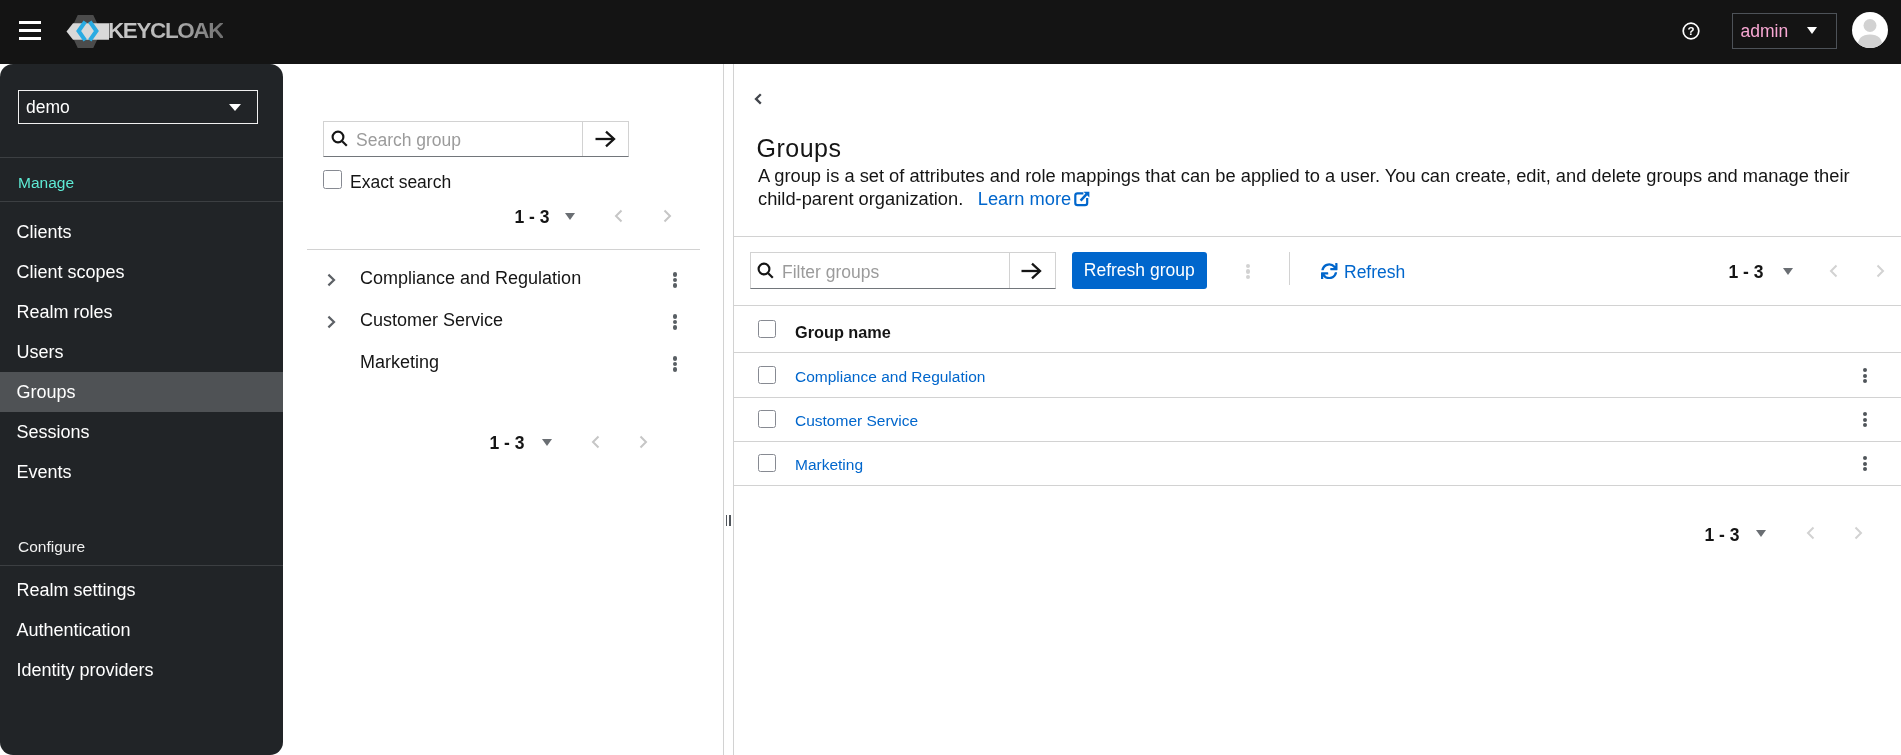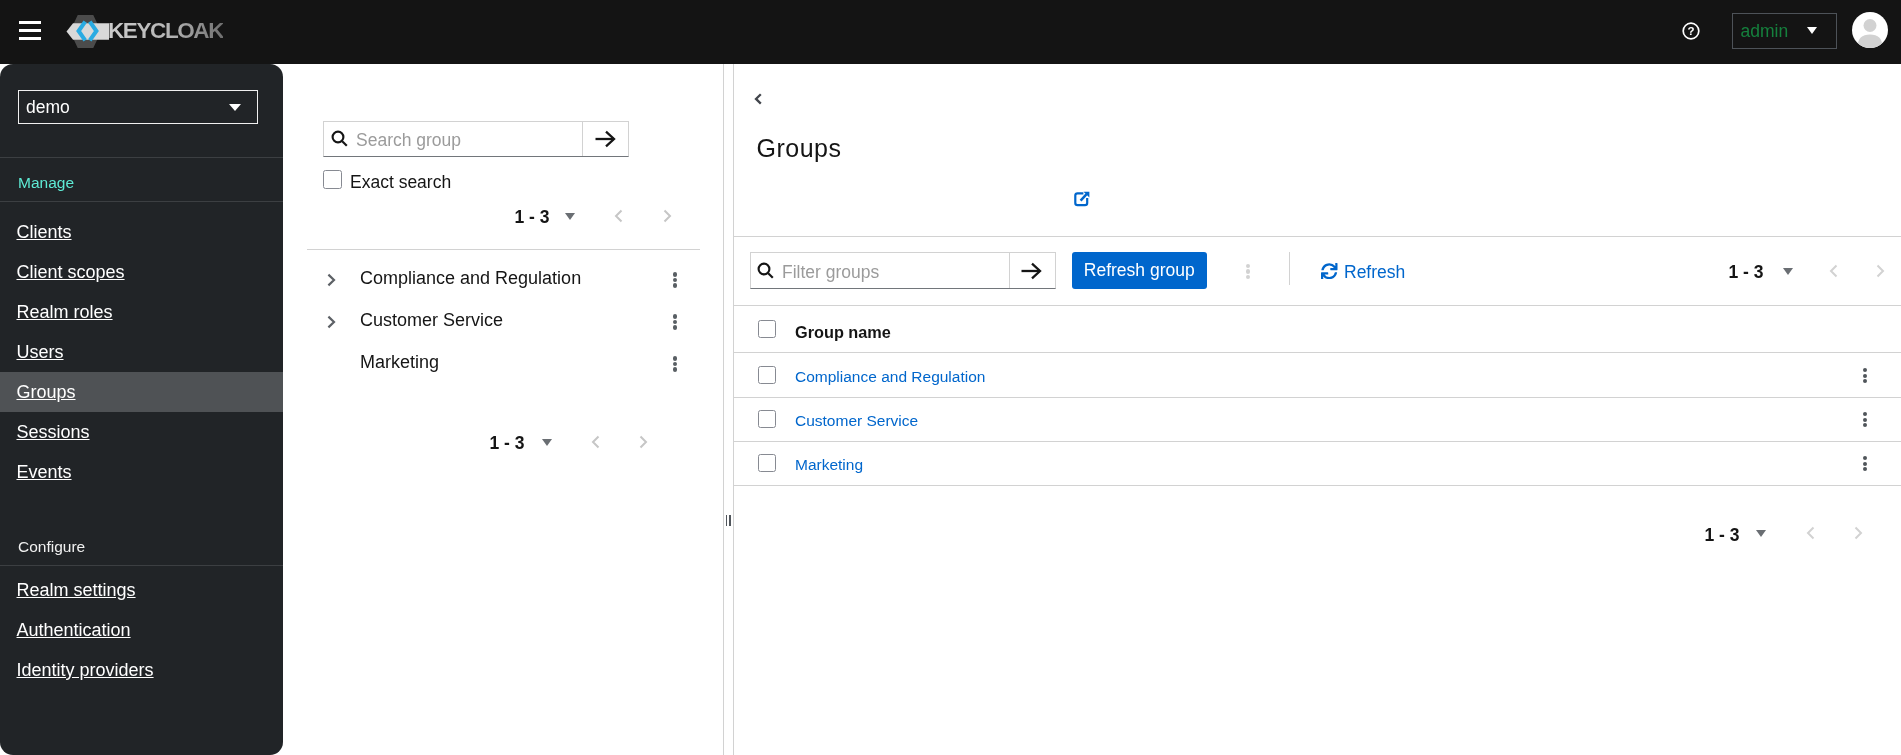--- a/index.html
+++ b/index.html
@@ -29,21 +29,21 @@
       </g>
     </svg>
     <div class="abs" style="left:108px;top:17.5px;font-size:22.5px;font-weight:bold;letter-spacing:-1.4px;background:linear-gradient(90deg,#cccccc 0%,#b5b5b5 55%,#6f6f6f 100%);-webkit-background-clip:text;background-clip:text;color:transparent;">KEYCLOAK</div>
 
     <svg class="abs" style="left:1682px;top:21.5px;" width="18" height="18" viewBox="0 0 18 18">
       <circle cx="9" cy="9" r="7.8" fill="none" stroke="#fff" stroke-width="1.7"></circle>
       <text x="9" y="13.2" font-size="11.5" font-weight="bold" fill="#fff" text-anchor="middle" font-family="Liberation Sans">?</text>
     </svg>
 
     <div class="abs" style="left:1731.5px;top:12.5px;width:105px;height:36px;border:1px solid #4d5258;"></div>
-    <div class="abs" style="left:1740.5px;top:20.5px;font-size:17.5px;color:#15803d;">admin</div>
+    <div class="abs" style="left:1740.5px;top:20.5px;font-size:17.5px;color:#f9a8d4;">admin</div>
     <div class="abs caret" style="left:1807px;top:27px;border-top-color:#fff;"></div>
 
     <svg class="abs" style="left:1852px;top:12px;" width="36" height="36" viewBox="0 0 36 36">
       <defs>
           <clipPath id="avc">
             <circle cx="18" cy="18" r="18"></circle>
           </clipPath>
         </defs>
       <circle cx="18" cy="18" r="18" fill="#fff"></circle>
       <g clip-path="url(#avc)" fill="#d2d2d2">
@@ -74,21 +74,21 @@
 
     <div class="abs" style="left:18px;top:473.5px;font-size:15.5px;color:#f0f0f0;">Configure</div>
     <div class="abs" style="left:0;top:501px;width:283px;height:1px;background:#3c3f42;"></div>
     <div class="abs nav-g" style="left:0;top:506px;width:283px;">
       <div class="navitem">Realm settings</div>
       <div class="navitem">Authentication</div>
       <div class="navitem">Identity providers</div>
     </div>
   </div>
   <style>
-    .navitem { height:40px; line-height:40px; padding-left:16.5px; font-size:18px; color:#fff;text-decoration:underline; }
+    .navitem { height:40px; line-height:40px; padding-left:16.5px; font-size:18px; color:#fff; }
     .navitem.sel { background:#4f5255; }
   </style>
 
   <div class="abs" id="mid" style="left:283px;top:64px;width:441px;height:691px;background:#fff;border-right:1px solid #d2d2d2;"></div>
 
   <div class="abs" style="left:323px;top:121px;width:306px;height:36px;border:1px solid #d2d2d2;border-bottom:1px solid #72767b;background:#fff;"></div>
   <div class="abs" style="left:582px;top:122px;width:1px;height:34px;background:#d2d2d2;"></div>
   <svg class="abs" style="left:331px;top:130px;" width="17" height="17" viewBox="0 0 17 17">
     <circle cx="7" cy="7" r="5.4" fill="none" stroke="#151515" stroke-width="2.15"></circle>
     <line x1="11.2" y1="11.2" x2="15.8" y2="15.8" stroke="#151515" stroke-width="2.15"></line>
@@ -150,20 +150,22 @@
   <div class="abs" style="left:725.8px;top:515px;width:1.6px;height:11px;background:#51565c;"></div>
   <div class="abs" style="left:729.2px;top:515px;width:1.6px;height:11px;background:#51565c;"></div>
 
   <div class="abs" id="right" style="left:733px;top:64px;width:1168px;height:691px;background:#fff;border-left:1px solid #d2d2d2;"></div>
 
   <svg class="abs" style="left:752.5px;top:93.2px;" width="10" height="12" viewBox="0 0 10 12">
     <polyline points="7.8,1.2 3,5.9 7.8,10.6" fill="none" stroke="#42464c" stroke-width="2.3"></polyline>
   </svg>
 
   <div class="abs" style="left:756.5px;top:134px;font-size:25px;letter-spacing:0.5px;color:#151515;">Groups</div>
+  <div class="abs" style="left:758px;top:165px;font-size:18.3px;line-height:22.5px;color:#151515;">A group is a set of attributes and role mappings that can be applied to a user. You can create, edit, and delete groups and manage their<br>child-parent organization.<a style="color:#0066cc;text-decoration:none;margin-left:14.5px;">Learn more</a>
+  </div>
   <svg class="abs" style="left:1073.8px;top:191.2px;" width="16" height="16" viewBox="0 0 16 16">
       <path d="M9.4,2.3 H3.5 Q1.3,2.3 1.3,4.5 V11.9 Q1.3,14.1 3.5,14.1 H11 Q13.2,14.1 13.2,11.9 V7" fill="none" stroke="#0066cc" stroke-width="2.2"></path>
       <line x1="6.6" y1="9.6" x2="12.6" y2="3.2" stroke="#0066cc" stroke-width="2.5"></line>
       <polygon points="9.5,0.7 15.4,0.7 15.4,6.6" fill="#0066cc"></polygon>
   </svg>
   <div class="abs" style="left:733px;top:236px;width:1168px;height:1px;background:#d2d2d2;"></div>
 
   <div class="abs" style="left:749.5px;top:252px;width:306px;height:37px;border:1px solid #d2d2d2;border-bottom:1px solid #72767b;background:#fff;"></div>
   <div class="abs" style="left:1008.6px;top:253px;width:1px;height:35px;background:#d2d2d2;"></div>
   <svg class="abs" style="left:757px;top:262px;" width="17" height="17" viewBox="0 0 17 17">

